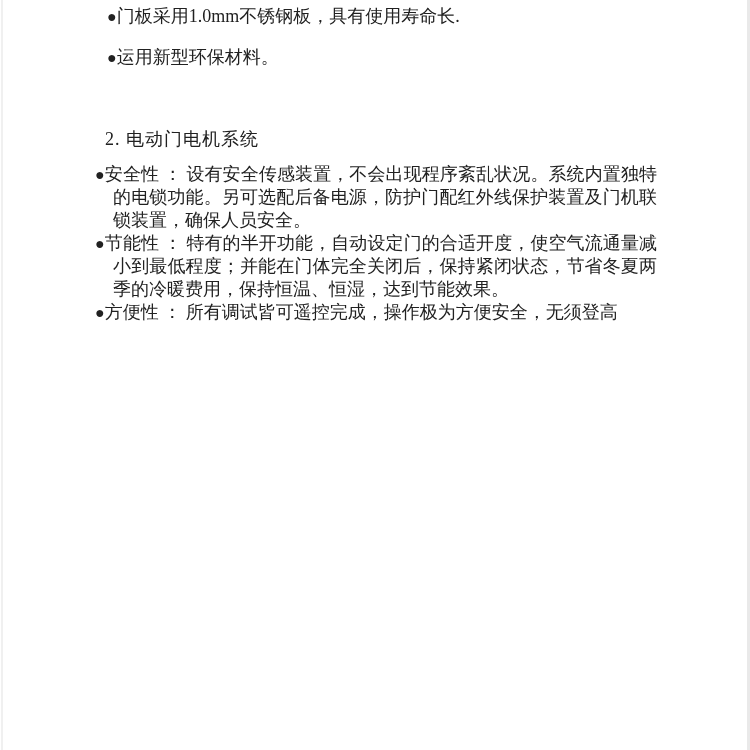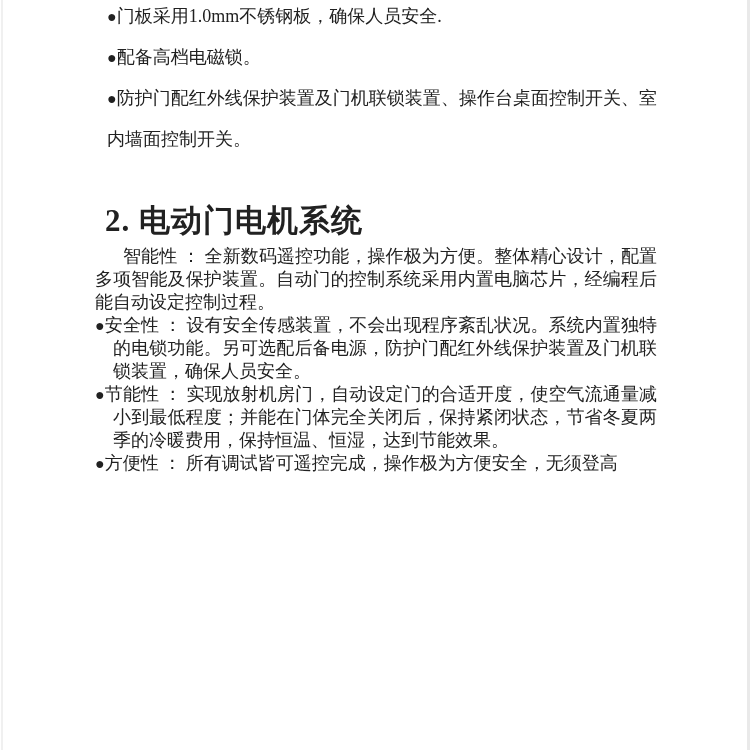--- a/index.html
+++ b/index.html
@@ -37,22 +37,22 @@
     font-size: 18px;
     line-height: 41px;
     text-align: justify;
     text-justify: inter-ideograph;
   }
   .top-section p {
     margin: 0;
   }
   .section-heading {
     margin: 42px 0 0 105px;
-    font-size: 31px;
-    font-weight: bold;
+    font-size: 18px;
+    font-weight: normal;
     line-height: 38px;
     letter-spacing: 1px;
   }
   .lower-section {
     margin: 5px 93px 0 95px;
     font-size: 18px;
     line-height: 23px;
     text-align: justify;
     text-justify: inter-ideograph;
   }
@@ -70,25 +70,23 @@
   }
   b { font-weight: bold; }
 </style>
 </head>
 <body>
 
 <div class="scan-edge-left"></div>
 <div class="scan-edge-right"></div>
 
 <div class="top-section">
-  <p><span class="bullet">●</span><span>门板采用1.0mm不锈钢板，确保人员安全.</span></p>
-  <p><span class="bullet">●</span><span>配备高档电磁锁。</span></p>
-  <p><span class="bullet">●</span><span>防护门配红外线保护装置及门机联锁装置、操作台桌面控制开关、室内墙面控制开关。</span></p>
+  <p><span class="bullet">●</span><span>门板采用1.0mm不锈钢板，具有使用寿命长.</span></p>
+  <p><span class="bullet">●</span><span>运用新型环保材料。</span></p>
 </div>
 
 <h2 class="section-heading">2. 电动门电机系统</h2>
 
 <div class="lower-section">
-  <p class="intro-para">智能性 ： 全新数码遥控功能，操作极为方便。整体精心设计，配置多项智能及保护装置。自动门的控制系统采用内置电脑芯片，经编程后能自动设定控制过程。</p>
   <p class="feature-item"><span class="bullet">●</span><span>安全性 ： 设有安全传感装置，不会出现程序紊乱状况。系统内置独特的电锁功能。另可选配后备电源，防护门配红外线保护装置及门机联锁装置，确保人员安全。</span></p>
-  <p class="feature-item"><span class="bullet">●</span><span>节能性 ： 实现放射机房门，自动设定门的合适开度，使空气流通量减小到最低程度；并能在门体完全关闭后，保持紧闭状态，节省冬夏两季的冷暖费用，保持恒温、恒湿，达到节能效果。</span></p>
+  <p class="feature-item"><span class="bullet">●</span><span>节能性 ： 特有的半开功能，自动设定门的合适开度，使空气流通量减小到最低程度；并能在门体完全关闭后，保持紧闭状态，节省冬夏两季的冷暖费用，保持恒温、恒湿，达到节能效果。</span></p>
   <p class="feature-item"><span class="bullet">●</span><span>方便性 ： 所有调试皆可遥控完成，操作极为方便安全，无须登高</span></p>
 </div>
 
 </body></html>

